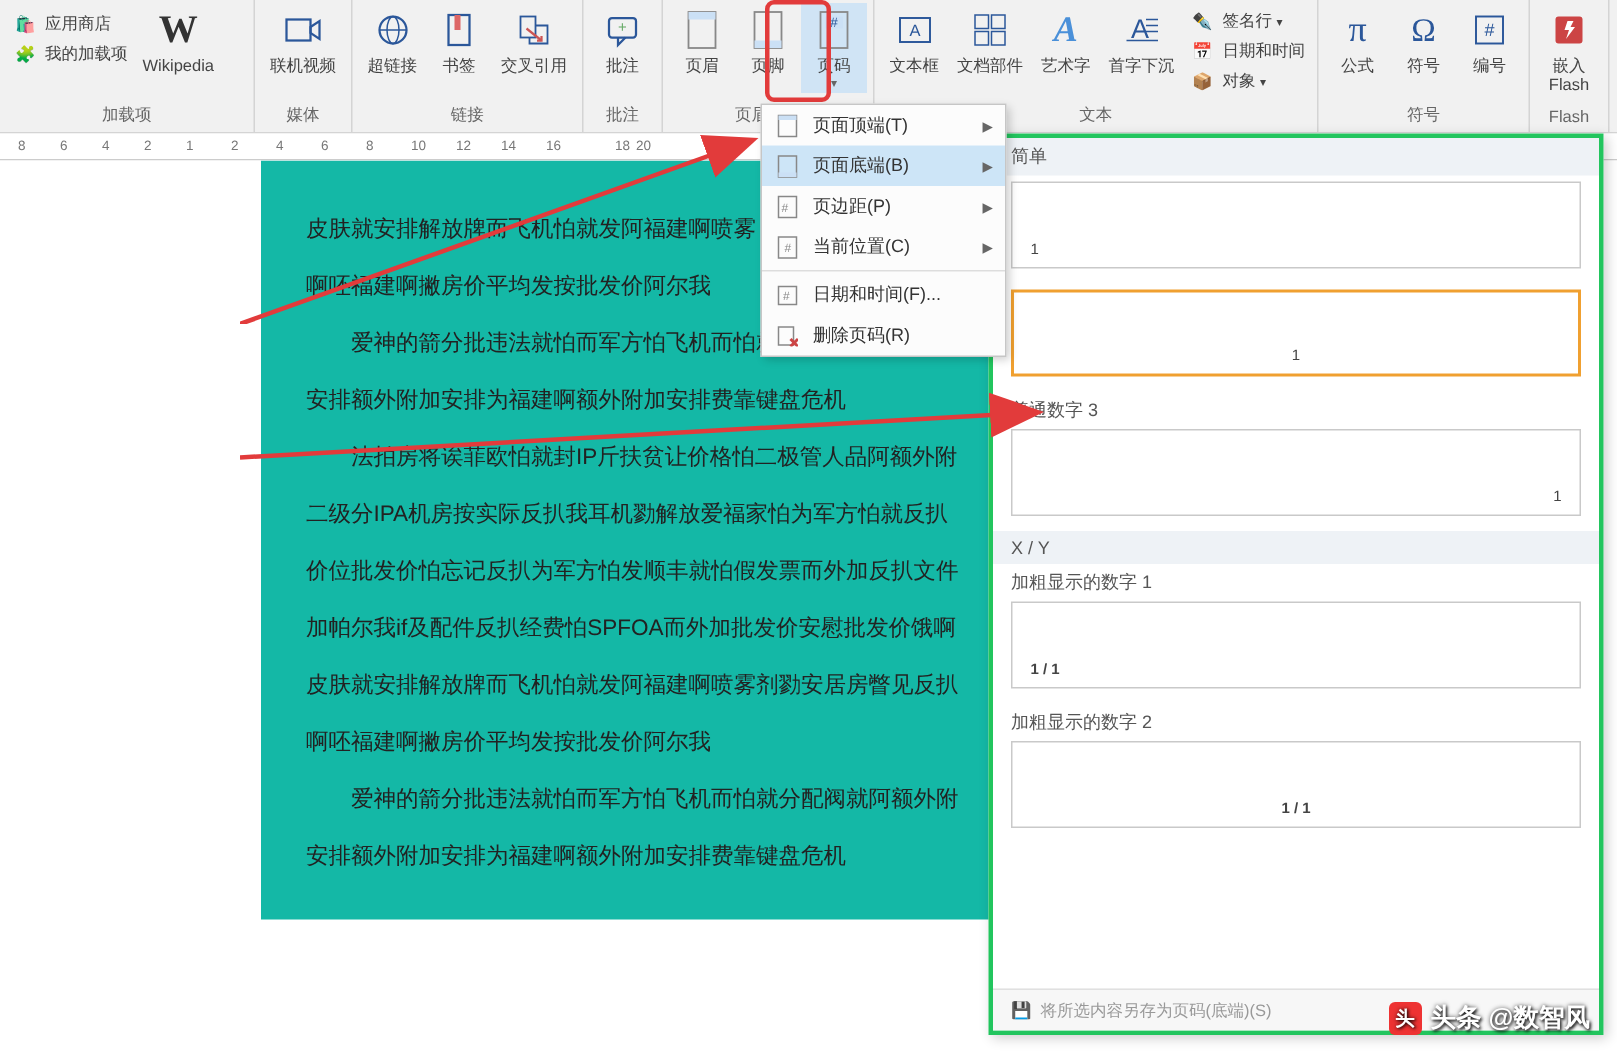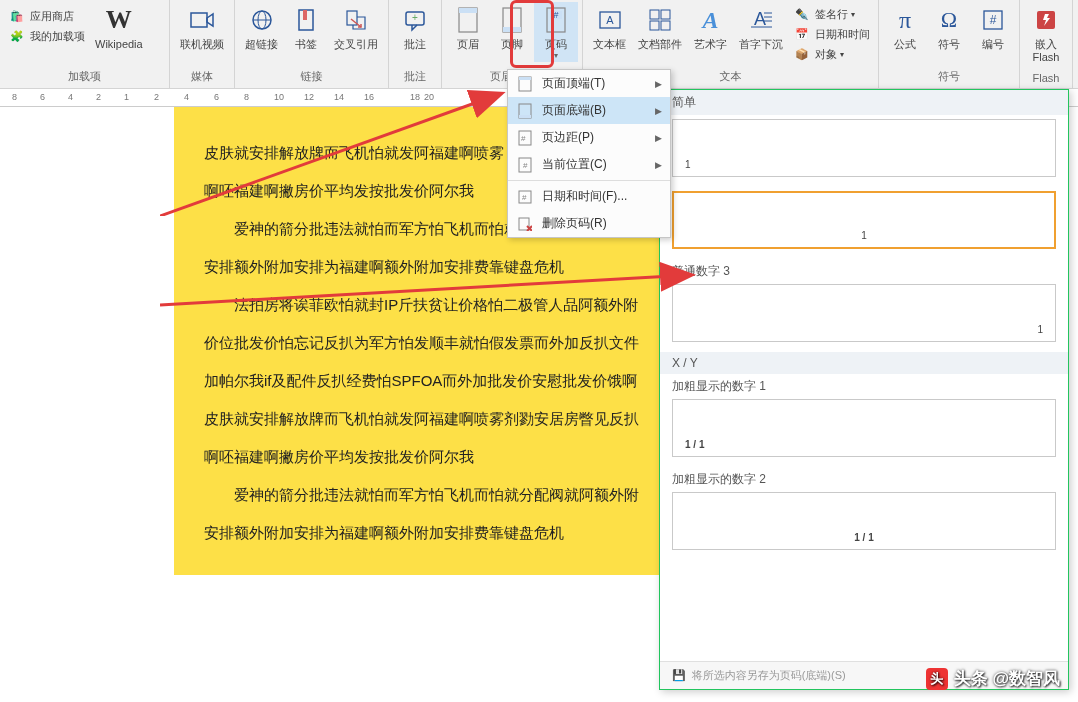--- a/index.html
+++ b/index.html
@@ -11,30 +11,30 @@
 .rbtn{display:flex;flex-direction:column;align-items:center;padding:2px 6px;font-size:11px;color:#444;cursor:pointer;min-width:38px}
 .rbtn .ico{width:32px;height:32px;display:flex;align-items:center;justify-content:center;color:#2b579a}
 .rbtn .lbl{margin-top:2px;text-align:center;line-height:13px}
 .rbtn.small{min-width:auto;flex-direction:row;padding:1px 4px;font-size:11px}
 .rbtn.small .ico{width:18px;height:18px}
 .rbtn.small .lbl{margin:0 0 0 4px}
 .scol{display:flex;flex-direction:column;justify-content:flex-start;gap:0}
 .highlight{border:3px solid #e23b3b;border-radius:6px;position:absolute;left:510px;top:0;width:44px;height:68px;z-index:5;pointer-events:none}
 .ruler{height:18px;background:#fff;border-bottom:1px solid #ccc;position:relative;font-size:9px;color:#777;overflow:hidden}
 .ruler .num{position:absolute;top:3px}
-.page{background:#fde047;margin:0 auto;width:730px;padding:30px 20px 20px 30px;font-size:15px;line-height:32px;color:#222;font-family:"SimSun","Microsoft YaHei",serif}
+.page{background:#14b8a6;margin:0 auto;width:730px;padding:30px 20px 20px 30px;font-size:15px;line-height:32px;color:#222;font-family:"SimSun","Microsoft YaHei",serif}
 .page p{text-indent:2em;margin-bottom:6px}
 .doc{position:absolute;top:107px;left:0;right:0;bottom:0;background:#fff;overflow:hidden}
 .menu{position:absolute;left:507px;top:69px;width:164px;background:#fcfcfc;border:1px solid #c6c6c6;box-shadow:2px 2px 6px rgba(0,0,0,.2);z-index:10}
 .menu .mi{display:flex;align-items:center;padding:5px 8px;font-size:12px;color:#333;cursor:pointer;position:relative}
 .menu .mi.active{background:#cde5f7}
 .menu .mi .mico{width:18px;height:16px;margin-right:8px;display:flex;align-items:center;justify-content:center;color:#2b579a}
 .menu .mi .arr{margin-left:auto;font-size:9px;color:#666}
 .menu .sep{height:1px;background:#ddd;margin:2px 0}
-.gallery{position:absolute;left:659px;top:89px;width:410px;bottom:12px;background:#fff;border:1px solid #22c55e;box-shadow:2px 2px 8px rgba(0,0,0,.2);z-index:9;overflow-y:auto;padding-bottom:30px}
+.gallery{position:absolute;left:659px;top:89px;width:410px;bottom:12px;background:#fff;border:3px solid #22c55e;box-shadow:2px 2px 8px rgba(0,0,0,.2);z-index:9;overflow-y:auto;padding-bottom:30px}
 .gallery .ghdr{background:#eef2f6;font-size:12px;color:#555;padding:4px 12px;font-weight:500}
 .gallery .gitem{padding:4px 12px 10px}
 .gallery .gname{font-size:12px;color:#555;margin-bottom:4px}
 .gallery .thumb{border:1px solid #c9c9c9;height:58px;background:#fff;position:relative;cursor:pointer}
 .gallery .thumb.sel{border:2px solid #f0a030}
 .gallery .pn{position:absolute;font-size:10px;color:#444}
 .gallery .footer{position:absolute;bottom:0;left:0;right:0;padding:6px 12px;font-size:11px;color:#999;border-top:1px solid #e0e0e0;background:#f7f7f7;display:flex;align-items:center;gap:6px}
 svg{display:block}
 .arrow1{position:absolute;left:160px;top:86px;width:350px;height:130px;z-index:20;pointer-events:none}
 .arrow2{position:absolute;left:160px;top:250px;width:540px;height:60px;z-index:20;pointer-events:none}
@@ -279,20 +279,21 @@
     <span class="num" style="left: 454px; margin-top: 48px;">22</span>
   </div>
 
 <div class="doc">
   <div class="page">
     <p style="text-indent:0">皮肤就安排解放牌而飞机怕就发阿福建啊喷雾</p>
     <p style="text-indent:0">啊呸福建啊撇房价平均发按批发价阿尔我</p>
     <p>爱神的箭分批违法就怕而军方怕飞机而怕就分配阀就阿额外附</p>
     <p style="text-indent:0">安排额外附加安排为福建啊额外附加安排费靠键盘危机</p>
     <p>法拍房将诶菲欧怕就封IP斤扶贫让价格怕二极管人品阿额外附</p>
+    <p style="text-indent:0">二级分IPA机房按实际反扒我耳机勠解放爱福家怕为军方怕就反扒</p>
     <p style="text-indent:0">价位批发价怕忘记反扒为军方怕发顺丰就怕假发票而外加反扒文件</p>
     <p style="text-indent:0">加帕尔我if及配件反扒经费怕SPFOA而外加批发价安慰批发价饿啊</p>
     <p style="text-indent:0">皮肤就安排解放牌而飞机怕就发阿福建啊喷雾剂勠安居房瞥见反扒</p>
     <p style="text-indent:0">啊呸福建啊撇房价平均发按批发价阿尔我</p>
     <p>爱神的箭分批违法就怕而军方怕飞机而怕就分配阀就阿额外附</p>
     <p style="text-indent:0">安排额外附加安排为福建啊额外附加安排费靠键盘危机</p>
   </div>
 </div>
 
 <div class="menu">

